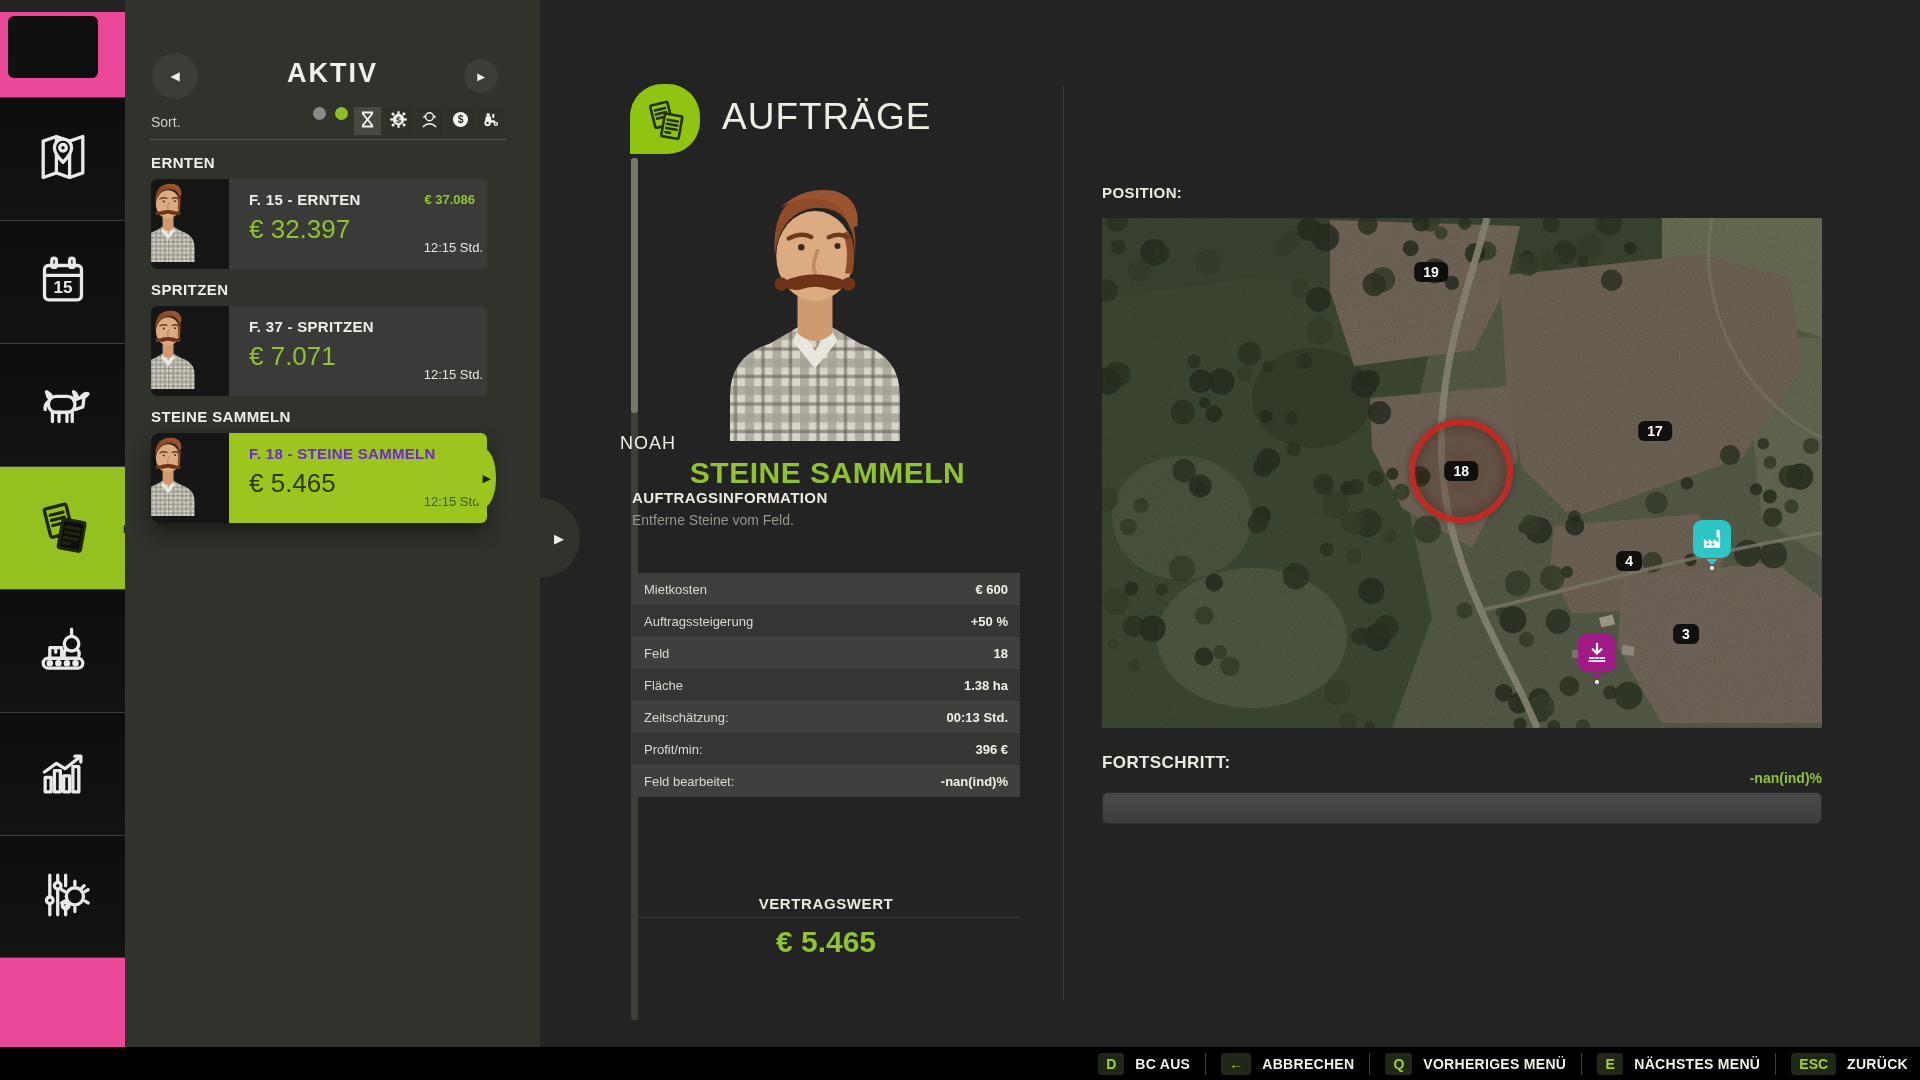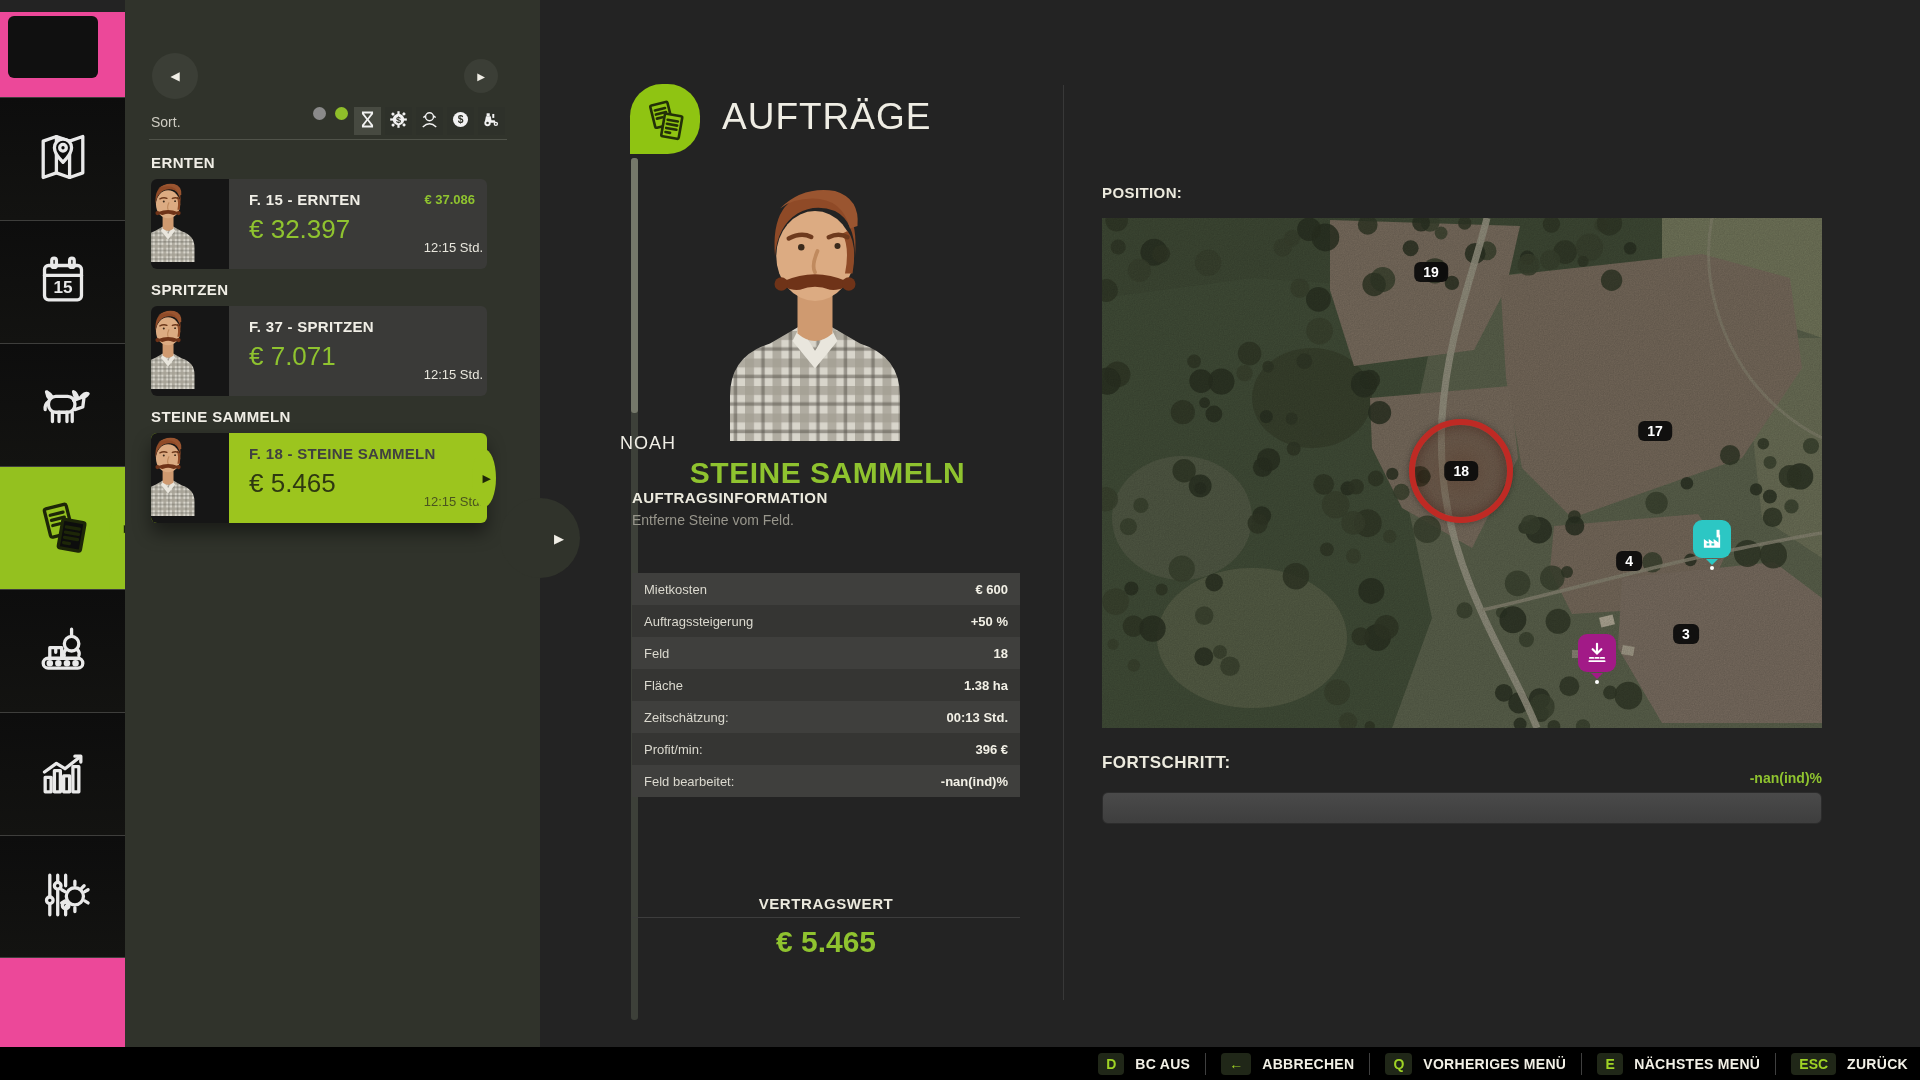--- a/index.html
+++ b/index.html
@@ -41,21 +41,21 @@
   .card-thumb { width:78px; height:90px; background:#161616; border-radius:6px 0 0 6px; overflow:hidden; flex:0 0 78px; }
   .card-thumb svg { width:78px; height:90px; display:block; }
   .card-body { position:relative; flex:1; padding:12px 12px 10px 20px; }
   .card-title { color:#f0eee6; font-size:15px; font-weight:bold; letter-spacing:.3px; }
   .card-value { color:#8fc32f; font-size:26px; margin-top:6px; }
   .card-reward { position:absolute; top:13px; right:12px; color:#8fc32f; font-size:13px; font-weight:bold; }
   .card-time { position:absolute; bottom:14px; right:4px; color:#e8e6dd; font-size:13px; }
   .contract-card.selected { background:#9cc51e; box-shadow:0 10px 18px rgba(0,0,0,.45); }
   .contract-card.selected::after { content:""; position:absolute; right:-9px; top:50%; transform:translateY(-50%);
       width:24px; height:58px; background:#9cc51e; border-radius:50%; }
-  .contract-card.selected .card-title { color:#404040; }
+  .contract-card.selected .card-title { color:#6d28d9; }
   .contract-card.selected .card-value { color:#2e3811; }
   .contract-card.selected .card-time { color:#4a541f; }
   .contract-card.selected .sel-arrow { position:absolute; right:-4px; top:50%; transform:translateY(-50%); color:#1e2608; font-size:11px; z-index:2; }
   .sel-arrow { display:none; }
   .contract-card.selected .sel-arrow { display:block; }
 
   #scrollbar-track { position:absolute; left:506px; top:158px; width:7px; height:862px; background:#3d4039; border-radius:3px; }
   #scrollbar-thumb { position:absolute; left:0; top:0; width:7px; height:255px; background:#75786a; border-radius:3px; cursor:pointer; }
   #panel-bump { position:absolute; left:500px; top:498px; width:80px; height:80px; background:#30332b; border-radius:50%; }
   #panel-bump span { position:absolute; right:16px; top:50%; transform:translateY(-50%); color:#f0eee6; font-size:13px; }
@@ -216,20 +216,21 @@
             <circle cx="68" cy="52" r="13"></circle>
             <path d="M68 35 v-6 M68 69 v6 M83 45 l5 -3 M53 59 l-5 3 M83 59 l5 3 M53 45 l-5 -3 M78 40 l4 -4 M58 64 l-4 4"></path>
           </svg></span>
       </div>
     </div>
 
   <div id="list-panel">
     <div id="prev-btn" class="nav-circle">
         <span>◀</span>
       </div>
+    <div id="list-title">AKTIV</div>
     <div id="next-btn" class="nav-circle">
         <span>▶</span>
       </div>
     <div id="pager-dots">
       <div class="dot" style="background:#8a8a8a"></div>
       <div class="dot" style="background:#8fbe2a"></div>
     </div>
     <div id="sort-label">Sort.</div>
     <div id="sort-icons">
         <div class="sort-tile selected">

